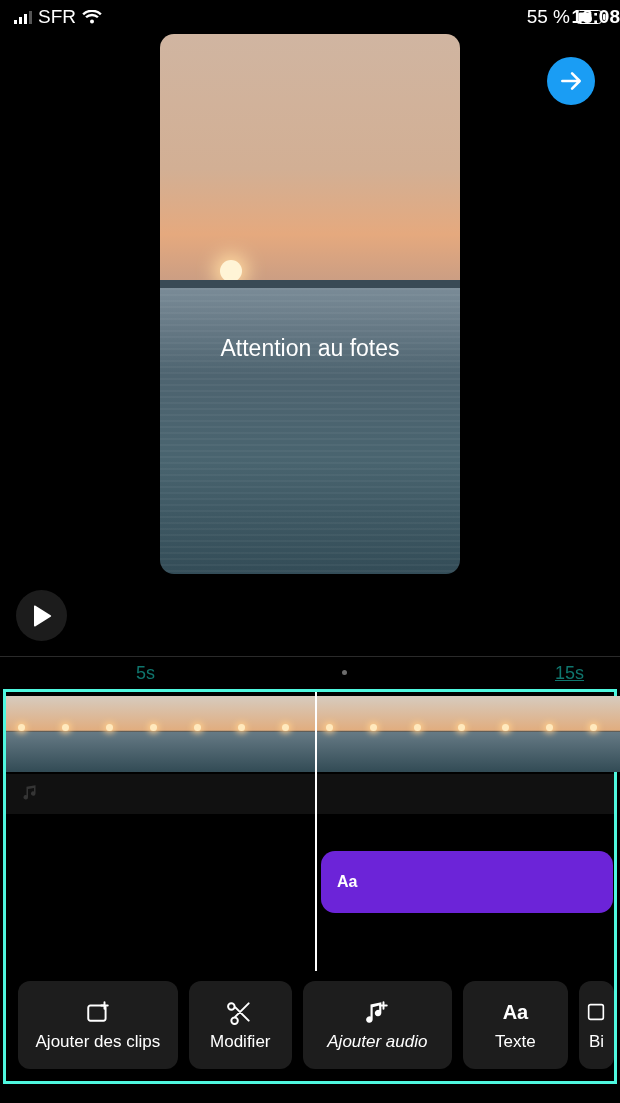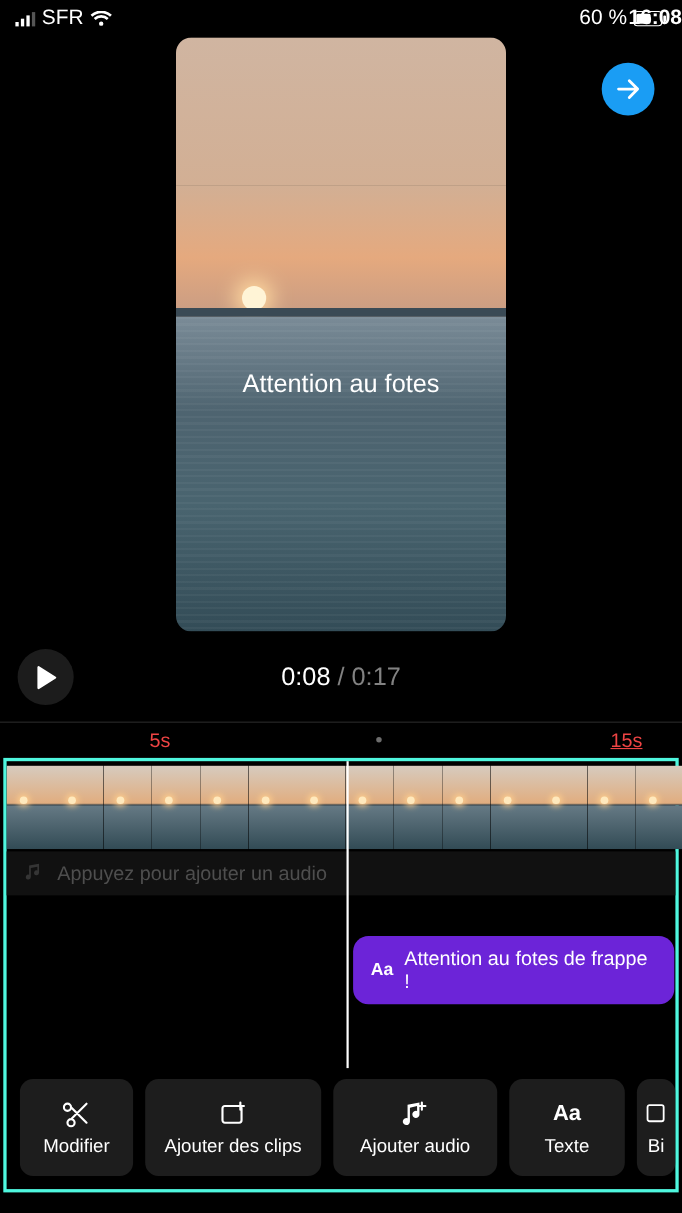--- a/index.html
+++ b/index.html
@@ -32,21 +32,21 @@
   
   .play-row { position:relative; height:70px; }
   .play-btn { position:absolute; left:16px; top:8px; width:51px; height:51px; border-radius:50%; background:#1c1c1c; display:flex; align-items:center; justify-content:center; }
   .time-label { position:absolute; left:0; right:0; top:20px; text-align:center; font-size:23px; }
   .time-current{ color:#fff; }
   .time-total  { color:#828282; }
 
   .divider { height:1px; background:#2a2a2a; margin-top:4px; }
 
   
-  .ruler { position:relative; height:32px; color:#ef4444; font-size:18px;padding-left:26px; }
+  .ruler { position:relative; height:32px; color:#0f766e; font-size:18px;padding-left:26px; }
   .ruler-label-5s  { position:absolute; left:136px; top:6px; }
   .ruler-dot       { position:absolute; left:342px; top:13px; width:5px; height:5px; border-radius:50%; background:#6d6d6d; }
   .ruler-label-15s { position:absolute; left:555px; top:6px;text-decoration:underline; }
 
   
   .editor-box { position:relative; border:3px solid #4ff7df; height:395px; width:614px; left:3px; }
   .filmstrip { position:absolute; top:4px; left:0; right:0; height:76px; display:flex; }
   .thumb { flex:0 0 44px; height:76px; position:relative; overflow:hidden; }
   .thumb .t-sky { height:48%; background:linear-gradient(180deg,#d6cbbf 0%,#e1ad7f 95%,#2f3e48 100%); position:relative;}
   .thumb .t-sun { position:absolute; left:12px; top:28px; width:7px; height:7px; border-radius:50%; background:#ffe9bd; box-shadow:0 0 6px 2px #ffcf8e;}
@@ -58,21 +58,21 @@
   .text-track { position:absolute; top:159px; left:315px; width:292px; height:62px; background:#6c24d8; border-radius:14px; display:flex; align-items:center; padding:0 16px; font-size:18px; gap:10px; }
   .text-track .aa { font-weight:700; font-size:16px; }
 
   .playhead { position:absolute; top:0; bottom:110px; left:309px; width:2px; background:#fff; }
 
   
   .toolbar { position:absolute; left:12px; right:0; bottom:12px; height:88px; display:flex; gap:11px; overflow:hidden; }
   .tool-btn { background:#1d1d1d; border-radius:12px; display:flex; flex-direction:column; align-items:center; justify-content:center; gap:6px; font-size:17px; padding:0 14px; white-space:nowrap; }
   .tool-btn.narrow { width:106px; }
   .tool-btn.wide { width:165px; }
-  .tool-btn.med { width:154px; }
+  .tool-btn.med { width:154px;font-style:italic; }
   .tool-btn.text { width:108px; }
   .tool-btn.cut { width:36px; padding:0 6px;}
   .tool-icon { height:28px; display:flex; align-items:center; justify-content:center; }
 </style>
 </head>
 <body>
 
 <div class="status-bar">
   <div class="status-left">
     <span class="signal-bars">
@@ -83,21 +83,21 @@
     </span>
     <span>SFR</span>
     <span class="wifi-icon">
       <svg width="20" height="15" viewBox="0 0 20 15">
           <path fill="#fff" d="M10 13.5a2 2 0 100-4 2 2 0 000 4zM3.2 6.4a10 10 0 0113.6 0l-1.7 1.7a7.6 7.6 0 00-10.2 0L3.2 6.4zM.3 3.5a14 14 0 0119.4 0l-1.7 1.7a11.6 11.6 0 00-16 0L.3 3.5z"></path>
         </svg>
     </span>
   </div>
   <div class="status-time">16:08</div>
   <div class="status-right">
-    <span>60 %</span>
+    <span>55 %</span>
     <span class="battery-icon">
       <svg width="30" height="14" viewBox="0 0 30 14">
           <rect x="0.5" y="0.5" width="25" height="13" rx="3" fill="none" stroke="#fff" stroke-width="1"></rect>
           <rect x="2.5" y="2.5" width="13" height="9" rx="1.5" fill="#fff"></rect>
           <rect x="27" y="4" width="2.5" height="6" rx="1" fill="#fff"></rect>
         </svg>
     </span>
   </div>
 </div>
 
@@ -119,23 +119,20 @@
       </svg>
   </div>
 </div>
 
 <div class="play-row">
   <div class="play-btn">
     <svg width="20" height="22" viewBox="0 0 20 22">
         <path fill="#fff" d="M2 1.5v19a1 1 0 001.54.84l15.1-9.5a1 1 0 000-1.68L3.54.66A1 1 0 002 1.5z"></path>
       </svg>
   </div>
-  <div class="time-label">
-    <span class="time-current">0:08</span><span class="time-total"><span> / </span><span>0:17</span></span>
-  </div>
 </div>
 
 <div class="divider"></div>
 
 <div class="ruler">
   <span class="ruler-label-5s">5s</span>
   <span class="ruler-dot"></span>
   <span class="ruler-label-15s">15s</span>
 </div>
 
@@ -227,48 +224,46 @@
         <div class="t-sea"></div>
       </div>
     </div>
 
   <div class="audio-track">
     <span class="note-icon">
       <svg width="18" height="18" viewBox="0 0 24 24">
           <path fill="#4e4e4e" d="M8 19a3 3 0 11-2-2.83V5l12-2v11a3 3 0 11-2-2.83V6.5L8 8v11z"></path>
         </svg>
     </span>
-    <span>Appuyez pour ajouter un audio</span>
   </div>
 
   <div class="text-track">
     <span class="aa">Aa</span>
-    <span>Attention au fotes  de frappe !</span>
   </div>
 
   <div class="playhead"></div>
 
   <div class="toolbar">
-    <div class="tool-btn narrow">
-      <span class="tool-icon">
-        <svg width="26" height="26" viewBox="0 0 24 24">
-            <path fill="none" stroke="#fff" stroke-width="1.8" stroke-linecap="round" d="M7 7a3 3 0 11-3-3 3 3 0 013 3zm0 10a3 3 0 11-3 3 3 3 0 013-3zm0-10l13 13M7 17L20 4"></path>
-          </svg>
-      </span>
-      <span>Modifier</span>
-    </div>
     <div class="tool-btn wide">
       <span class="tool-icon">
         <svg width="26" height="26" viewBox="0 0 24 24">
             <rect x="3" y="6" width="16" height="14" rx="2" fill="none" stroke="#fff" stroke-width="1.8"></rect>
             <path stroke="#fff" stroke-width="1.8" stroke-linecap="round" d="M18 3v6M15 6h6"></path>
           </svg>
       </span>
       <span>Ajouter des clips</span>
     </div>
+    <div class="tool-btn narrow">
+      <span class="tool-icon">
+        <svg width="26" height="26" viewBox="0 0 24 24">
+            <path fill="none" stroke="#fff" stroke-width="1.8" stroke-linecap="round" d="M7 7a3 3 0 11-3-3 3 3 0 013 3zm0 10a3 3 0 11-3 3 3 3 0 013-3zm0-10l13 13M7 17L20 4"></path>
+          </svg>
+      </span>
+      <span>Modifier</span>
+    </div>
     <div class="tool-btn med">
       <span class="tool-icon">
         <svg width="26" height="26" viewBox="0 0 24 24">
             <path fill="#fff" d="M8 19a3 3 0 11-2-2.83V5l10-2v10a3 3 0 11-2-2.83V6L8 7.5V19z"></path>
             <path stroke="#fff" stroke-width="1.8" stroke-linecap="round" d="M18 3v6M15 6h6"></path>
           </svg>
       </span>
       <span>Ajouter audio</span>
     </div>
     <div class="tool-btn text">

